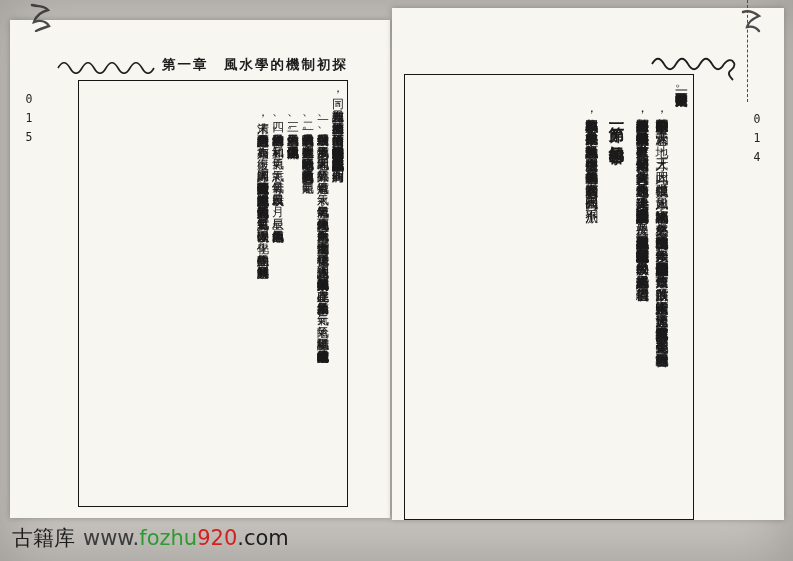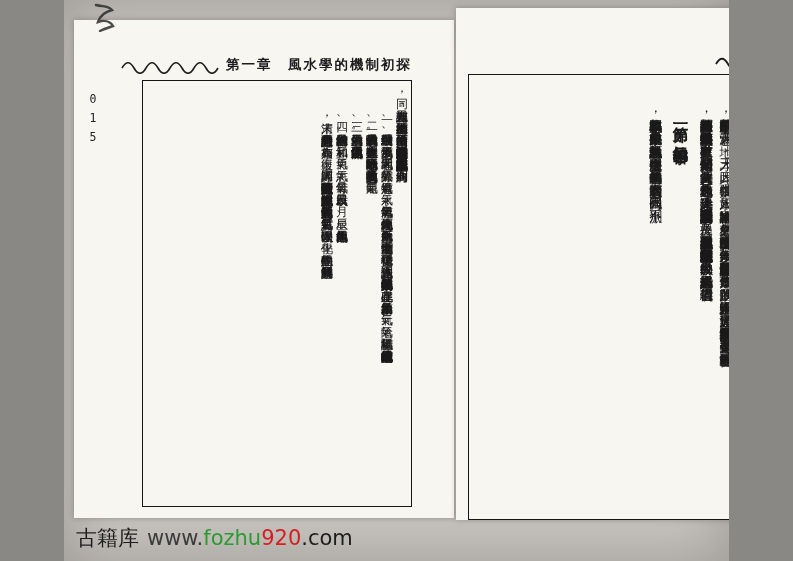--- a/index.html
+++ b/index.html
@@ -2,21 +2,21 @@
 <html><head>
 <meta charset="utf-8">
 <style>
   html,body{margin:0;padding:0;}
   body{
     font-family:"DejaVu Serif","Liberation Serif",serif;
     background:#8a8885;
   }
   .canvas{
     position:relative;
-    width:665px;height:561px;
+    width:793px;height:561px;
     margin:0 auto;
     background:#c7c4bf;
     overflow:hidden;
     box-shadow:inset 0 0 60px rgba(0,0,0,.22);
   }
   
   .page{
     position:absolute;
     background:#f8f6f1;
     box-shadow:0 0 6px rgba(0,0,0,.25);

